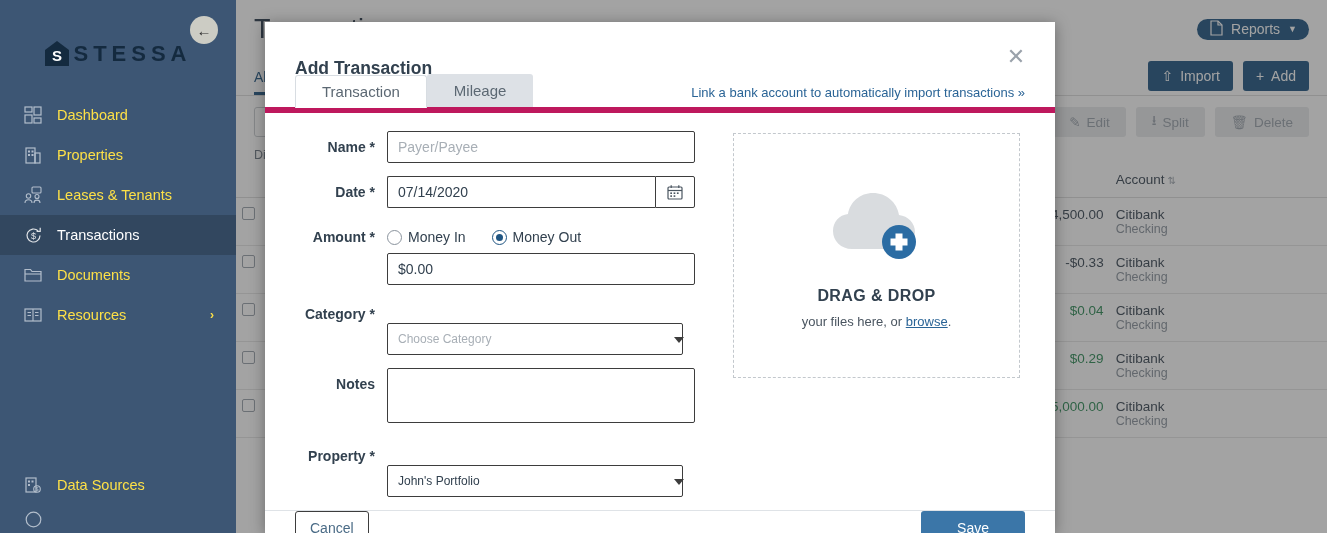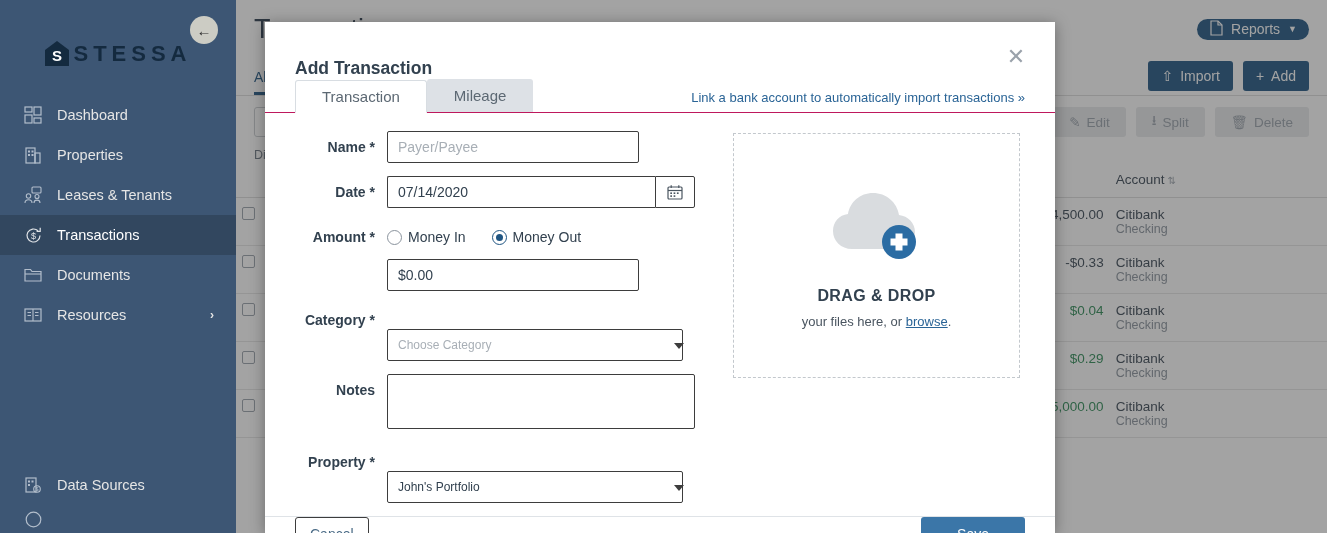--- a/index.html
+++ b/index.html
@@ -30,21 +30,21 @@
     gap: 2px;
   }
   .logo-mark { width: 26px; height: 27px; margin-right: 1px; position: relative; }
   .logo-text {
     color: #142a3f; font-size: 22px; font-weight: 700;
     letter-spacing: 5px; line-height: 1;
   }
   .nav { position: absolute; left: 0; top: 95px; width: 236px; }
   .nav-item {
     display: flex; align-items: center; height: 40px;
-    padding-left: 22px; color: #e5e5e5; font-size: 14.5px;
+    padding-left: 22px; color: #fde047; font-size: 14.5px;
     cursor: pointer; position: relative;
   }
   .nav-item.active { background: #32475f; color: #ffffff; }
   .nav-icon {
     width: 22px; height: 22px; margin-right: 13px;
     display: flex; align-items: center; justify-content: center;
     flex: none; opacity: .85;
   }
   .nav-chevron {
     position: absolute; right: 22px; font-size: 12px; font-weight: bold;
@@ -128,21 +128,21 @@
   }
   .modal-title { font-size: 17.5px; color: #32414f; font-weight: 700; }
   .modal-close {
     position: absolute; right: 26px; top: 22px;
     width: 26px; height: 26px; color: #9aa2ab; font-size: 22px;
     display: flex; align-items: center; justify-content: center;
     cursor: pointer; font-weight: 300;
   }
   .modal-tabs {
     display: flex; align-items: flex-end; padding: 0 30px;
-    border-bottom: 1px solid #be185d; position: relative; height: 34px;
+    border-bottom: 6px solid #be185d; position: relative; height: 34px;
   }
   .mtab {
     height: 33px; padding: 0 26px; font-size: 15px; color: #5c6873;
     display: flex; align-items: center; justify-content: center;
     border: 1px solid transparent; border-radius: 3px 3px 0 0; cursor: pointer;
   }
   .mtab.active {
     background: #ffffff; color: #5c6873;
     border-color: #d8dde2; border-bottom-color: #ffffff;
     margin-bottom: -1px;
@@ -156,21 +156,21 @@
     flex: 1; display: flex; padding: 18px 30px 0 30px; gap: 28px;
   }
   .form-col { width: 410px; }
   .frow { display: flex; align-items: flex-start; margin-bottom: 13px; }
   .flabel {
     width: 92px; text-align: right; padding-right: 12px;
     font-size: 14px; color: #32414f; font-weight: 700; line-height: 32px;
   }
   .fctl { flex: 1; position: relative; }
   .inp {
-    width: 252px; height: 32px; border: 1px solid #3d3d3d; border-radius: 2px;
+    width: 308px; height: 32px; border: 1px solid #3d3d3d; border-radius: 2px;
     background: #fff; font-size: 14px; color: #32414f;
     padding: 0 10px; font-family: "Liberation Sans", sans-serif;
   }
   .inp::placeholder { color: #a8afb6; }
   .date-wrap { display: flex; width: 308px; }
   .date-inp {
     flex: 1; height: 32px; border: 1px solid #3d3d3d; border-right: none;
     border-radius: 2px 0 0 2px; background: #fff;
     font-size: 14px; color: #32414f; padding: 0 10px;
     font-family: "Liberation Sans", sans-serif;
@@ -515,21 +515,21 @@
 
         <div class="frow">
           <div class="flabel">Amount *</div>
           <div class="fctl">
             <div class="radio-line">
               <span class="radio"></span>
               <span class="radio-label">Money In</span>
               <span class="radio checked"></span>
               <span class="radio-label">Money Out</span>
             </div>
-            <input class="inp" style="margin-top: 6px;" type="text" value="$0.00">
+            <input class="inp" style="" type="text" value="$0.00">
           </div>
         </div>
 
         <div class="frow" style="margin-top:4px">
           <div class="flabel">Category *</div>
           <div class="fctl">
             <div class="sel-wrap">
               <div class="sel placeholder">Choose Category</div>
               <span class="caret"></span>
             </div>

